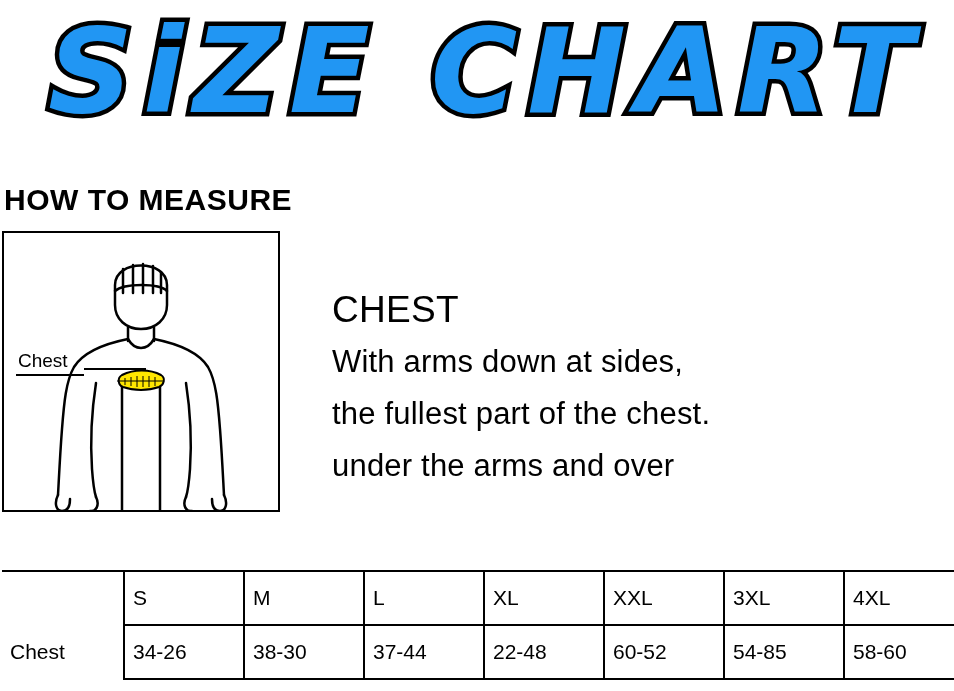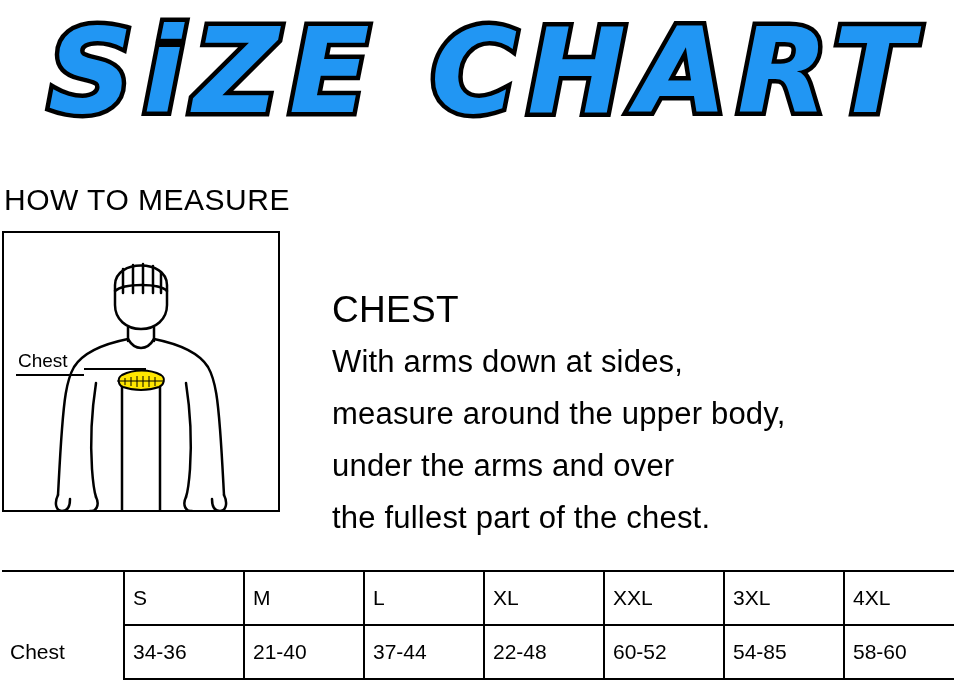--- a/index.html
+++ b/index.html
@@ -28,21 +28,21 @@
   .title-svg {
     display: block;
   }
 
   
   .how-to {
     position: absolute;
     left: 4px;
     top: 183px;
     font-size: 30px;
-    font-weight: normal;
+    font-weight: bold;
     letter-spacing: 0.5px;
     font-family: "Liberation Sans", sans-serif;
     color: #000;
     white-space: nowrap;
   }
 
   
   .figure-box {
     position: absolute;
     left: 2px;
@@ -191,23 +191,22 @@
   </svg>
 </div>
 
 <div class="chest-label">Chest</div>
 <div class="chest-label-underline"></div>
 <div class="chest-leader"></div>
 
 <div class="desc">
   <div class="desc-title">CHEST</div>
   <div class="desc-line">With arms down at sides,</div>
-  <div class="desc-line">measure around the upper body,</div>
+  <div class="desc-line">the fullest part of the chest.</div>
   <div class="desc-line">under the arms and over</div>
-  <div class="desc-line">the fullest part of the chest.</div>
 </div>
 
 <table class="size-table">
   <colgroup>
     <col class="col-first">
     <col class="col-head">
       <col class="col-head">
       <col class="col-head">
     <col class="col-head">
       <col class="col-head">
@@ -220,22 +219,22 @@
       <td>S</td>
       <td>M</td>
       <td>L</td>
       <td>XL</td>
       <td>XXL</td>
       <td>3XL</td>
       <td>4XL</td>
     </tr>
     <tr>
       <td class="rowhead">Chest</td>
-      <td>34-36</td>
-      <td>21-40</td>
+      <td>34-26</td>
+      <td>38-30</td>
       <td>37-44</td>
       <td>22-48</td>
       <td>60-52</td>
       <td>54-85</td>
       <td>58-60</td>
     </tr>
   </tbody>
 </table>
 
 </body></html>

